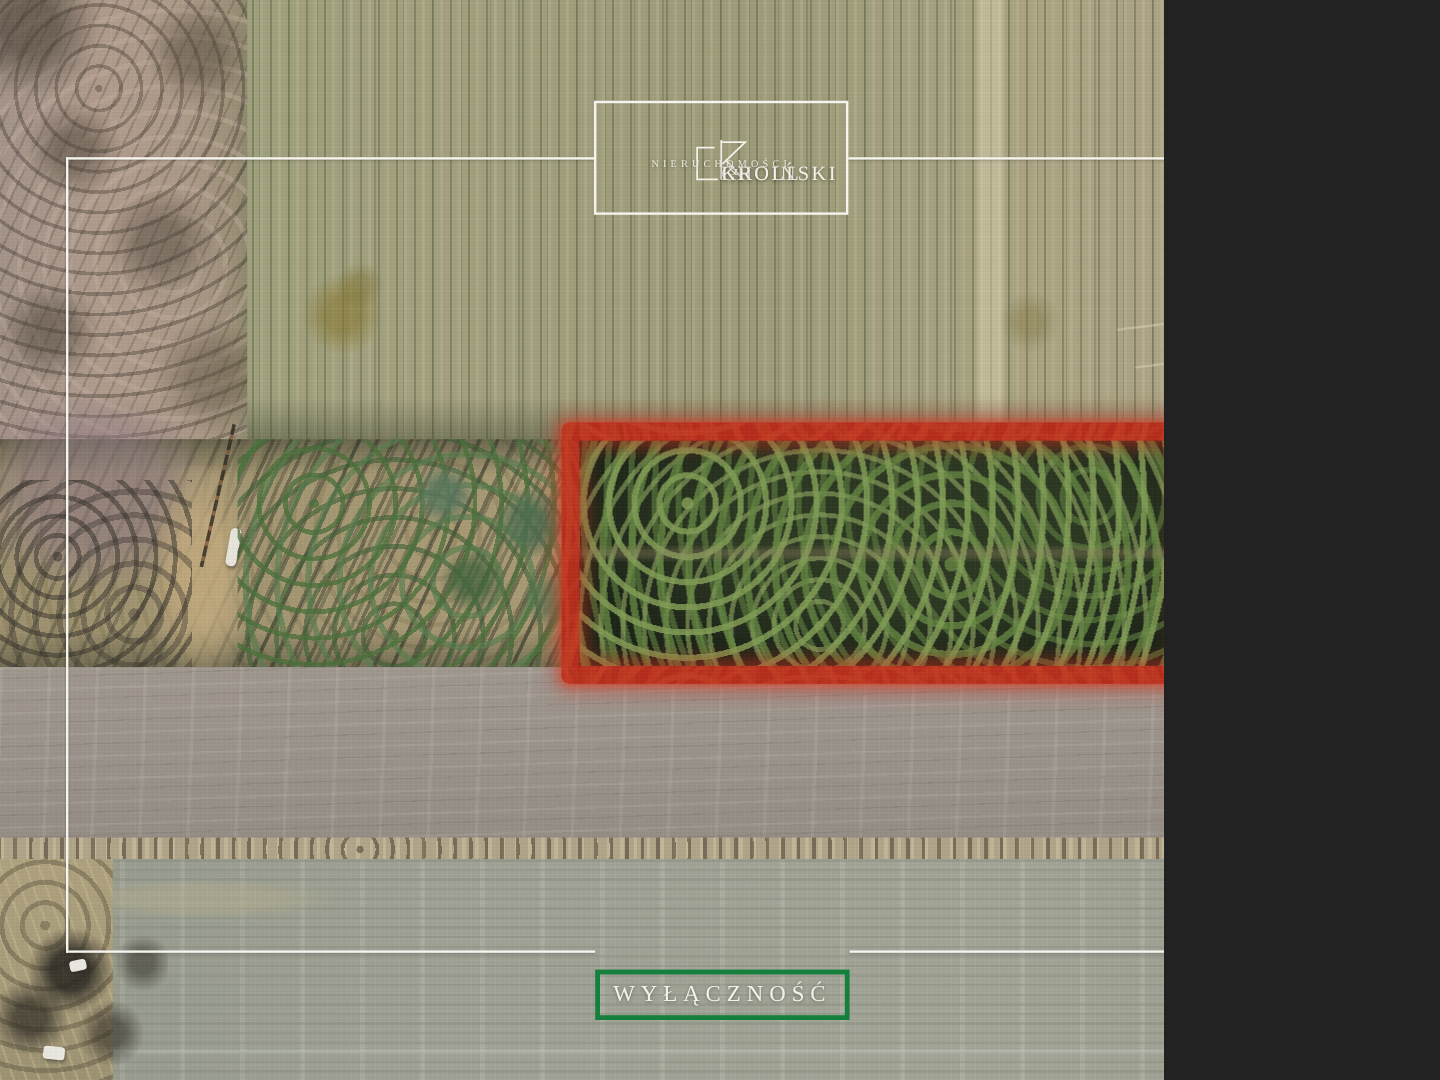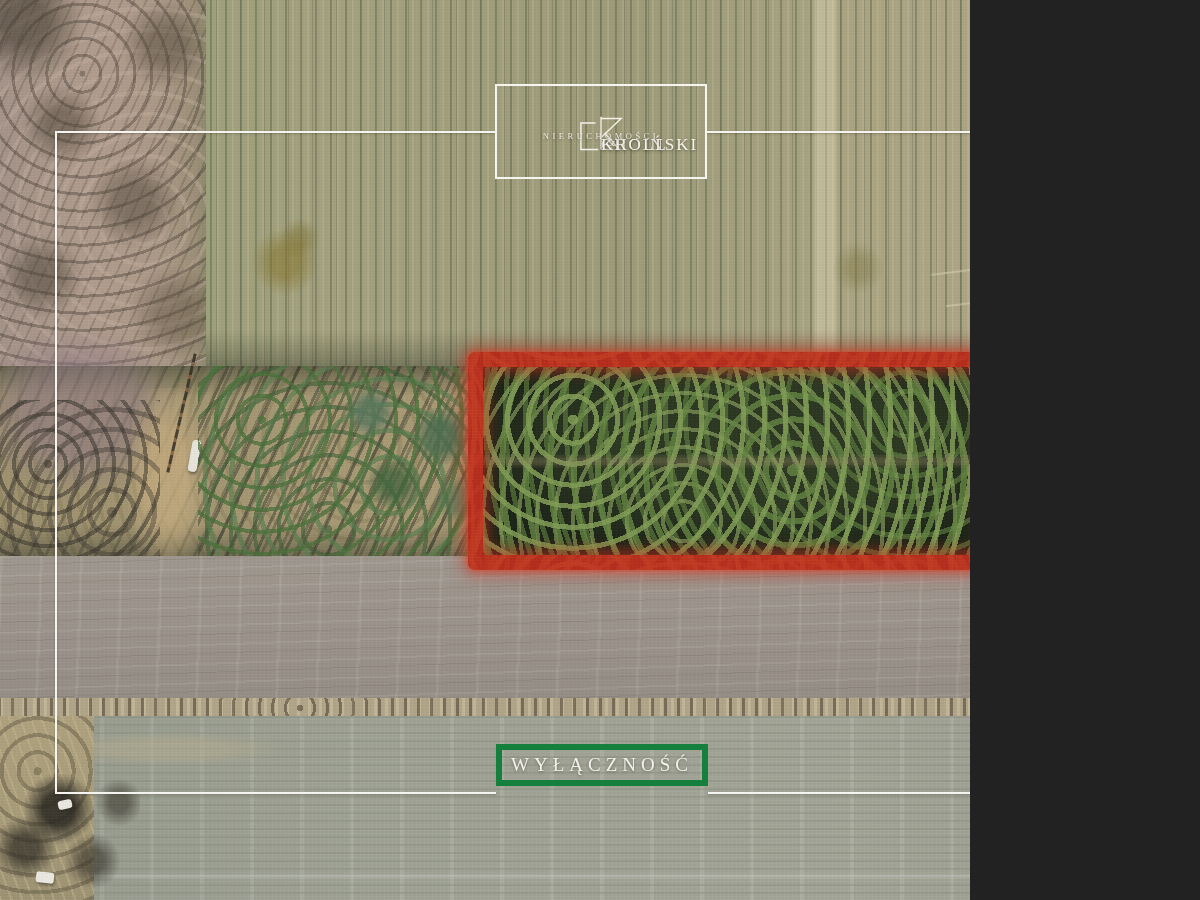--- a/index.html
+++ b/index.html
@@ -205,22 +205,22 @@
   }
   .agency-name .amp{position:static;font-size:12px;padding:0 5px;opacity:0.95;}
   .agency-name span{position:static;}
   .agency-sub{
     position:static;margin-top:4px;
     font-size:8.5px;letter-spacing:3.5px;opacity:0.9;white-space:nowrap;
   }
 
   
   .badge-box{
-    left:496px;top:744px;width:212px;height:42px;
-    border:6px solid #15803d;
+    left:496px;top:808px;width:212px;height:42px;
+    border:4px solid #15803d;
     display:flex;align-items:center;justify-content:center;
     color:#f4f1ea;text-shadow:0 1px 3px rgba(40,40,30,0.45);
   }
   .badge-box span{position:static;font-size:19px;letter-spacing:5px;white-space:nowrap;}
 </style>
 </head>
 <body>
 
 <div id="photo">
 

